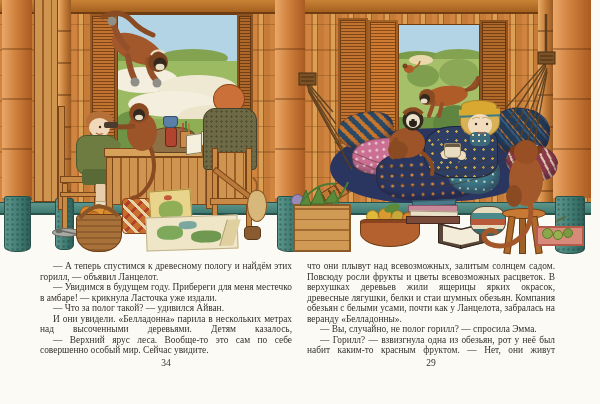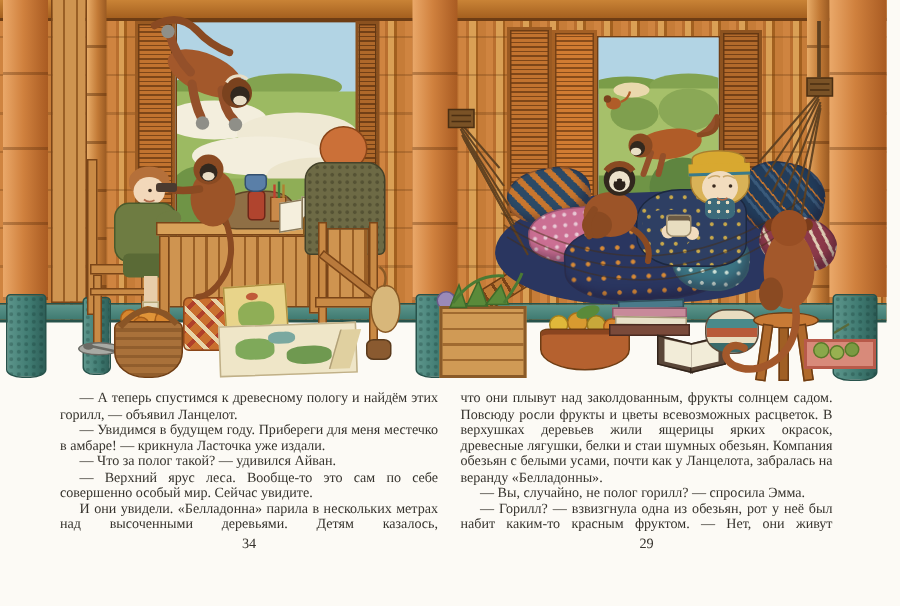--- a/index.html
+++ b/index.html
@@ -300,25 +300,25 @@
         <path d="M336,202 q10,-14 12,-20" fill="none" stroke="#4a7a34" stroke-width="2"></path>
       </g>
       <path d="M556,222 l10,-6" stroke="#5a6a3a" stroke-width="1.5"></path>
     </svg>
   </div>
 
   <div class="ptxt lft">
     <p class="ind">— А теперь спустимся к древесному пологу и найдём этих горилл, — объявил Ланцелот.</p>
     <p class="ind">— Увидимся в будущем году. Прибереги для меня местечко в амбаре! — крикнула Ласточка уже издали.</p>
     <p class="ind">— Что за полог такой? — удивился Айван.</p>
+    <p class="ind fl">И они увидели. «Белладонна» парила в нескольких метрах над высоченными деревьями. Детям казалось,</p>
     <p class="ind">— Верхний ярус леса. Вообще-то это сам по себе совершенно особый мир. Сейчас увидите.</p>
-    <p class="ind fl">И они увидели. «Белладонна» парила в нескольких метрах над высоченными деревьями. Детям казалось,</p>
   </div>
   <div class="pnum pnl">34</div>
 
   <div class="ptxt rgt">
-    <p>что они плывут над заколдованным, фрукты солнцем садом. Повсюду росли фрукты и цветы всевозможных расцветок. В верхушках деревьев жили ящерицы ярких окрасок, древесные лягушки, белки и стаи шумных обезьян. Компания обезьян с белыми усами, почти как у Ланцелота, забралась на веранду «Белладонны».</p>
+    <p>что они плывут над всевозможных, залитым солнцем садом. Повсюду росли фрукты и цветы всевозможных расцветок. В верхушках деревьев жили ящерицы ярких окрасок, древесные лягушки, белки и стаи шумных обезьян. Компания обезьян с белыми усами, почти как у Ланцелота, забралась на веранду «Белладонны».</p>
     <p class="ind">— Вы, случайно, не полог горилл? — спросила Эмма.</p>
     <p class="ind fl">— Горилл? — взвизгнула одна из обезьян, рот у неё был набит каким-то красным фруктом. — Нет, они живут</p>
   </div>
   <div class="pnum pnr">29</div>
 
 </div>
 
 </body></html>

